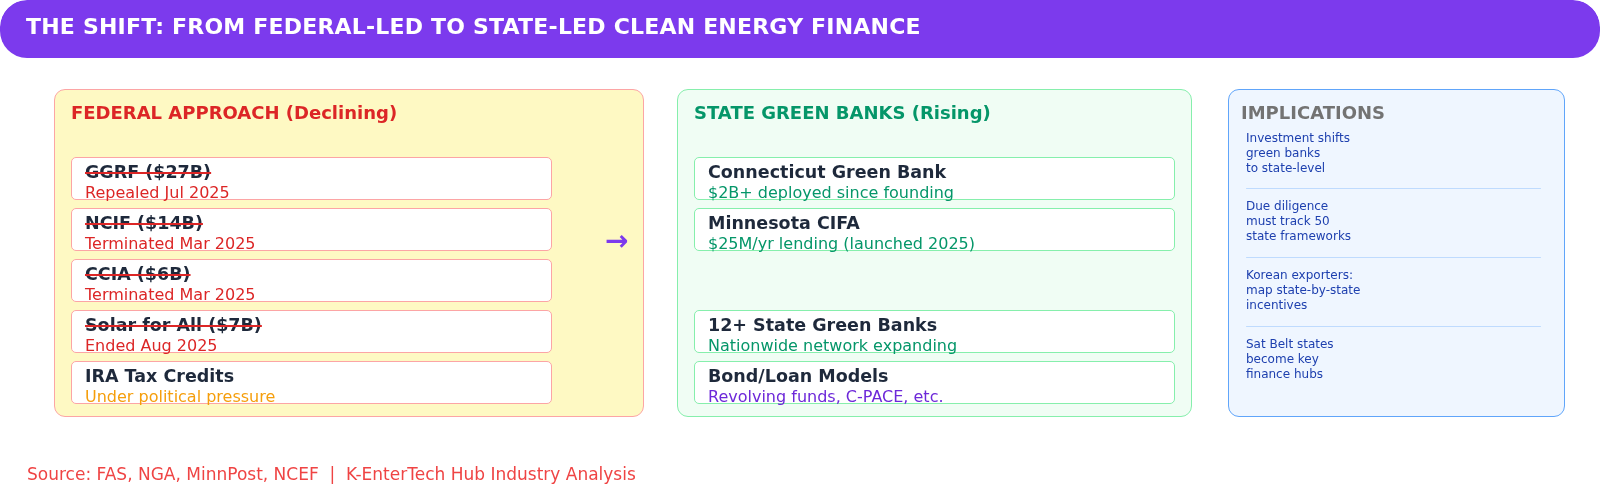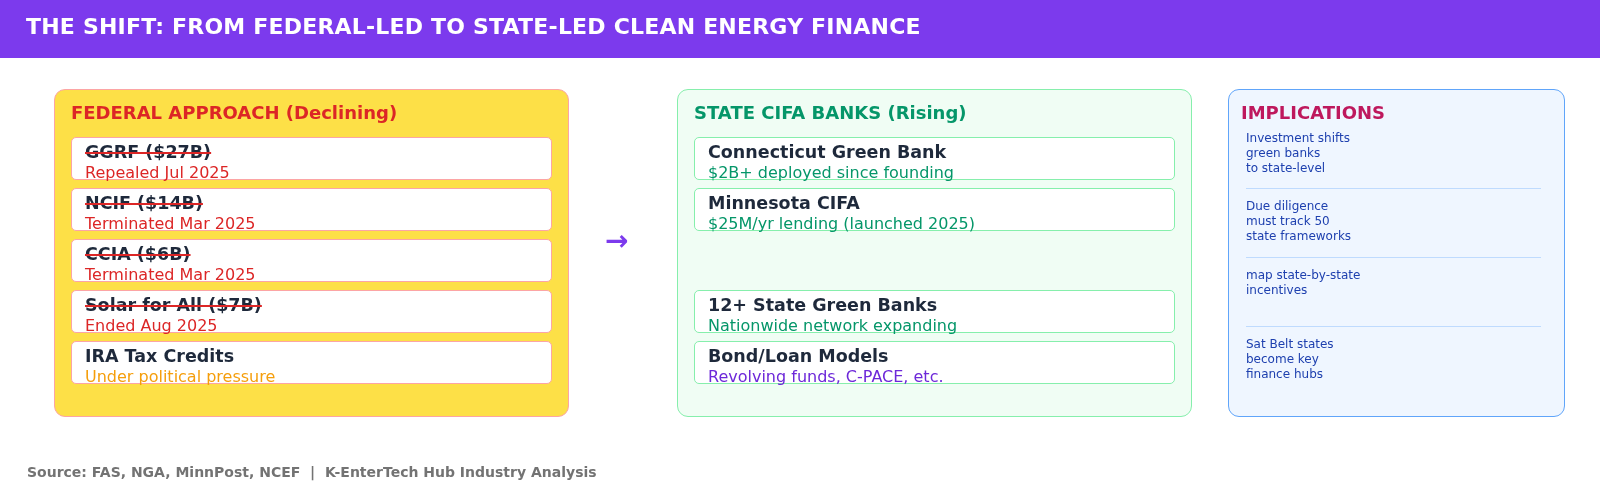--- a/index.html
+++ b/index.html
@@ -1,47 +1,47 @@
 <!DOCTYPE html>
 <html><head>
 <meta charset="utf-8">
 <style>
-  * { box-sizing: border-box; margin: 0; padding: 0; }
+  * { box-sizing: border-box; margin: 0; padding: 0; border-radius: 27px; }
   html, body { width: 1600px; height: 489px; background: #ffffff; overflow: hidden; }
   body { font-family: "DejaVu Sans", sans-serif; position: relative; }
 
   .header {
     position: absolute; left: 0; top: 0; width: 1600px; height: 58px;
     background: #7c3aed;
   }
   .header-title {
     position: absolute; left: 26px; top: 14px;
     color: #ffffff; font-size: 22px; font-weight: bold; letter-spacing: 0.2px;
     white-space: nowrap;
   }
 
   .panel {
     position: absolute; top: 89px; height: 328px;
     border-radius: 11px; border: 1.5px solid;
   }
-  .panel-federal { left: 54px; width: 515px; background: #fde047; border-color: #fca5a5; }
+  .panel-federal { left: 54px; width: 590px; background: #fef9c3; border-color: #fca5a5; }
   .panel-state   { left: 677px; width: 515px; background: #f0fdf4; border-color: #86efac; }
   .panel-impl    { left: 1228px; width: 337px; background: #eff6ff; border-color: #60a5fa; }
 
   .panel-title {
     position: absolute; left: 16px; top: 12px;
     font-size: 18px; font-weight: bold; white-space: nowrap;
   }
   .panel-federal .panel-title { color: #dc2626; }
   .panel-state .panel-title { color: #059669; }
-  .panel-impl .panel-title { color: #be185d; left: 12px; }
+  .panel-impl .panel-title { color: #737373; left: 12px; }
 
   .card {
     position: absolute; left: 16px; width: 481px; height: 43px;
-    background: #ffffff; border: 1px solid; border-radius: 5px;
+    background: #ffffff; border: 1px solid; border-radius: 5px; margin-top: 20px;
   }
   .panel-federal .card { border-color: #fca5a5; }
   .panel-state .card { border-color: #86efac; }
 
   .card-title {
     position: absolute; left: 13px; top: 4px;
     font-size: 17.5px; font-weight: bold; color: #1e293b; white-space: nowrap;
   }
   .card-title.strike {
     text-decoration: line-through; text-decoration-color: #dc2626; text-decoration-thickness: 2px;
@@ -59,21 +59,21 @@
   .impl-item {
     position: absolute; left: 17px; width: 295px;
     font-size: 12px; line-height: 15px; color: #1e40af;
   }
   .impl-divider {
     position: absolute; left: 17px; width: 295px; height: 1px; background: #bfdbfe;
   }
 
   .footer {
     position: absolute; left: 27px; top: 464px;
-    font-size: 14px; color: #737373; white-space: nowrap; font-weight: bold;
+    font-size: 17px; color: #ef4444; white-space: nowrap;
   }
 </style>
 </head>
 <body>
 
 <div class="header">
   <div class="header-title">THE SHIFT: FROM FEDERAL-LED TO STATE-LED CLEAN ENERGY FINANCE</div>
 </div>
 
 <div class="panel panel-federal">
@@ -97,21 +97,21 @@
   </div>
   <div class="card" style="top:251px">
     <div class="card-title">IRA Tax Credits</div>
     <div class="card-sub" style="color:#f59e0b">Under political pressure</div>
   </div>
 </div>
 
 <div class="arrow">→</div>
 
 <div class="panel panel-state">
-  <div class="panel-title">STATE CIFA BANKS (Rising)</div>
+  <div class="panel-title">STATE GREEN BANKS (Rising)</div>
 
   <div class="card" style="top:47px">
     <div class="card-title">Connecticut Green Bank</div>
     <div class="card-sub" style="color:#059669">$2B+ deployed since founding</div>
   </div>
   <div class="card" style="top:98px">
     <div class="card-title">Minnesota CIFA</div>
     <div class="card-sub" style="color:#059669">$25M/yr lending (launched 2025)</div>
   </div>
   <div class="card" style="top:200px">
@@ -135,20 +135,21 @@
   <div class="impl-divider" style="top:98px"></div>
 
   <div class="impl-item" style="top:109px">
     <div>Due diligence</div>
     <div>must track 50</div>
     <div>state frameworks</div>
   </div>
   <div class="impl-divider" style="top:167px"></div>
 
   <div class="impl-item" style="top:178px">
+    <div>Korean exporters:</div>
     <div>map state-by-state</div>
     <div>incentives</div>
   </div>
   <div class="impl-divider" style="top:236px"></div>
 
   <div class="impl-item" style="top:247px">
     <div>Sat Belt states</div>
     <div>become key</div>
     <div>finance hubs</div>
   </div>

